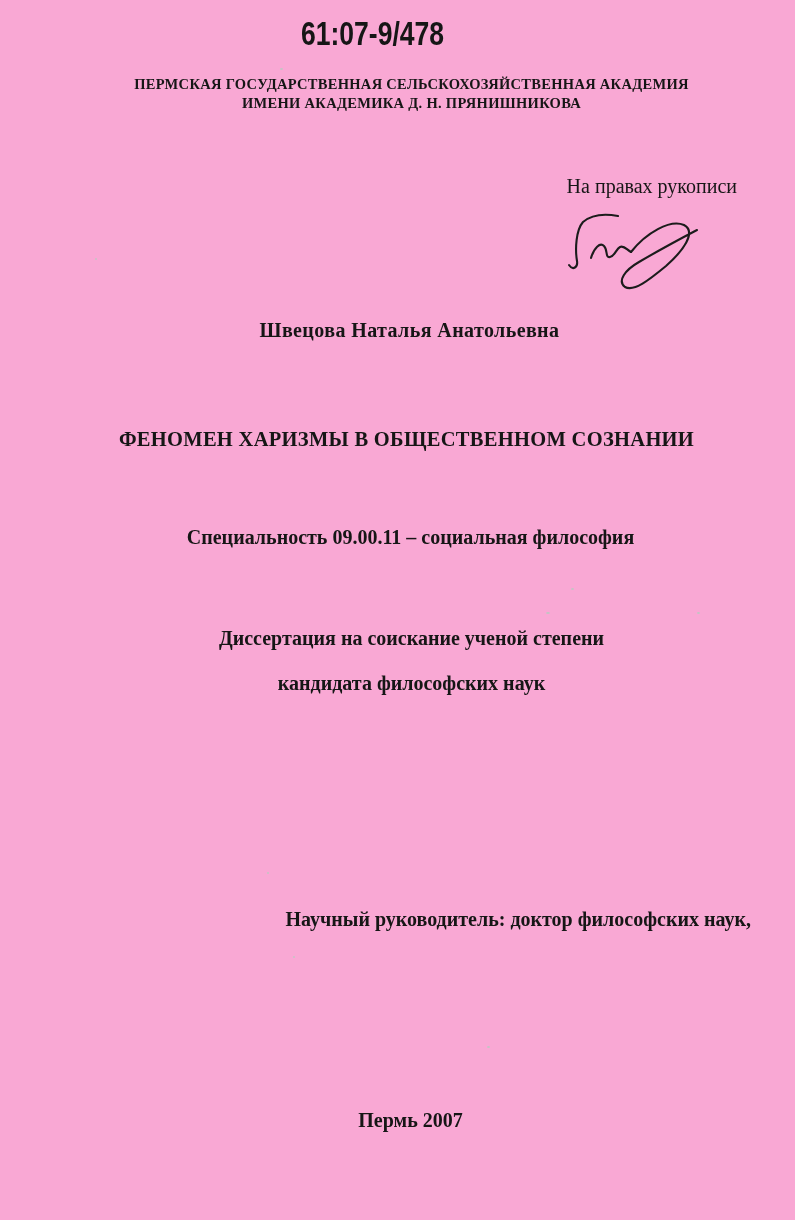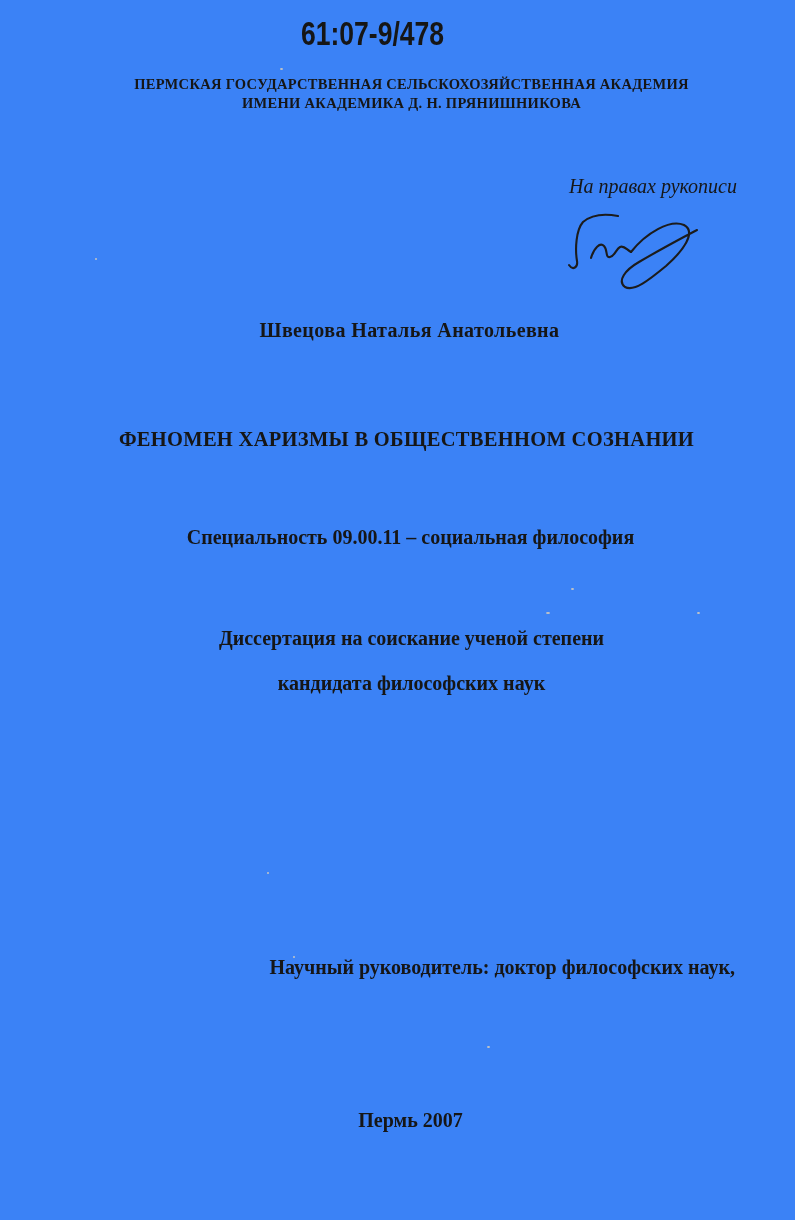--- a/index.html
+++ b/index.html
@@ -1,20 +1,20 @@
 <!DOCTYPE html>
 <html><head>
 <meta charset="utf-8">
 <style>
   html, body { margin: 0; padding: 0; background: #ffffff; }
   .page {
     position: relative;
     width: 795px;
     height: 1220px;
-    background: #3b82f6;
+    background: #f9a8d4;
     font-family: "Liberation Serif", "DejaVu Serif", serif;
     color: #161616;
     overflow: hidden;
   }
   .center {
     position: absolute;
     left: 0;
     width: 795px;
     text-align: center;
     white-space: nowrap;
@@ -31,21 +31,20 @@
     font-weight: 700;
     font-size: 14.5px;
     line-height: 18.5px;
     letter-spacing: 0.3px;
     transform: translateX(14px);
   }
   .manuscript-note {
     position: absolute;
     top: 175px;
     right: 58px;
-    font-style: italic;
     font-size: 20px;
     white-space: nowrap;
   }
   .signature-wrap {
     position: absolute;
     top: 205px;
     left: 550px;
     width: 190px;
     height: 100px;
   }
@@ -72,27 +71,26 @@
   .thesis-block {
     top: 616px;
     font-weight: 700;
     font-size: 20px;
     line-height: 45px;
     transform: translateX(14px);
   }
   .supervisor-block {
     position: absolute;
     top: 900px;
-    right: 60px;
+    right: 44px;
     text-align: left;
     font-weight: 700;
     font-size: 20px;
     line-height: 38.5px;
     white-space: nowrap;
-    margin-top: 48px;
   }
   .city-year {
     top: 1109px;
     font-weight: 700;
     font-size: 20px;
     transform: translateX(13px);
   }
   .speck {
     position: absolute;
     background: #c4c4c4;

